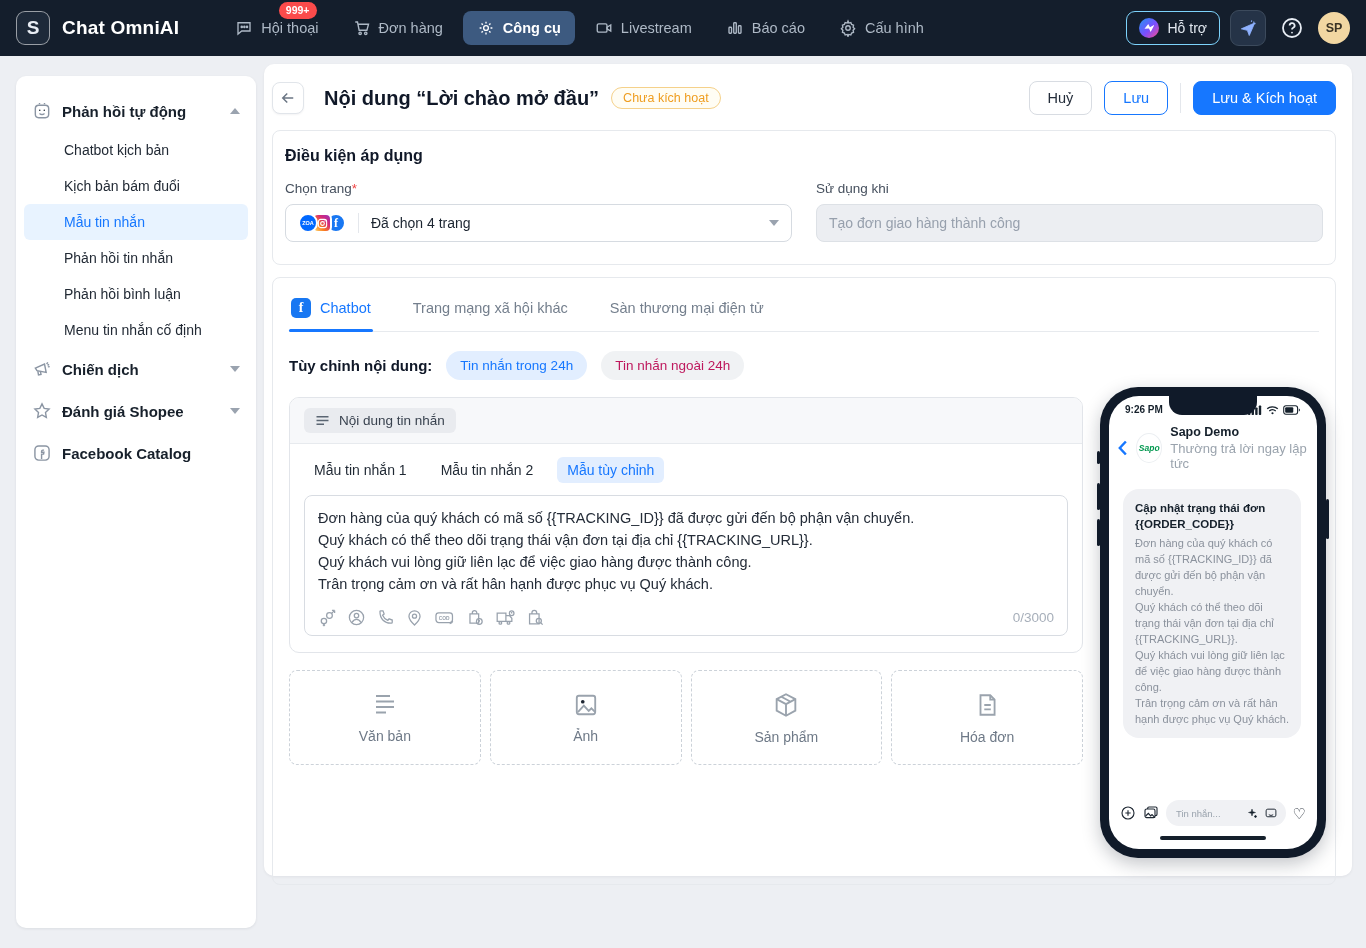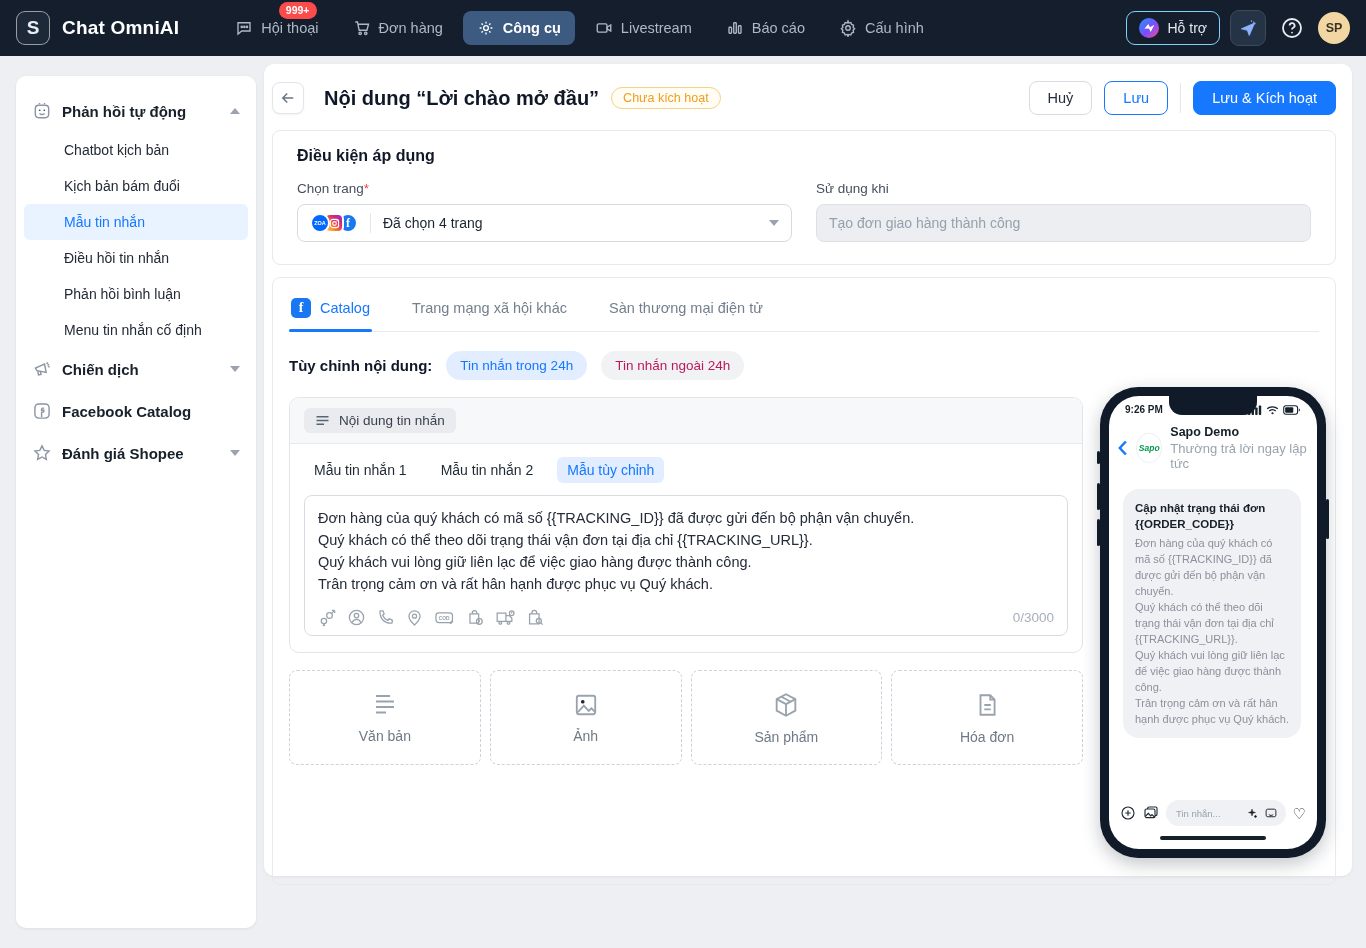--- a/index.html
+++ b/index.html
@@ -58,21 +58,21 @@
   .page-title { margin-left:20px; font-size:20px; font-weight:700; color:#101828; }
   .status-badge { margin-left:12px; font-size:12.5px; color:#ef9d1f; border:1px solid #f5d18a;
     background:#fffdf4; border-radius:13px; padding:3px 11px; }
   .head-actions { margin-left:auto; display:flex; align-items:center; gap:12px; }
   .btn { font-size:14.5px; font-weight:500; border-radius:8px; padding:8px 18px; cursor:pointer; border:1px solid #d8dce2; background:#fff; color:#242d3a; }
   .btn.outline-primary { border-color:#1677ff; color:#1677ff; }
   .btn.primary { background:#1677ff; border-color:#1677ff; color:#fff; }
   .vdiv { width:1px; height:30px; background:#e4e7ec; }
 
   .card { border:1px solid #e6e9ed; border-radius:8px; margin-left:0; }
-  .card1 { margin-top:8px; padding:16px 24px 22px; }
+  .card1 { margin-top:8px; padding:16px 12px 22px; }
   .card-title { font-size:16px; font-weight:700; color:#101828; }
   .cond-row { display:flex; gap:24px; margin-top:16px; }
   .cond-col { flex:1; }
   .field-label { font-size:13.5px; color:#46505e; margin-bottom:8px; }
   .req { color:#f04444; }
   .select { height:38px; border:1px solid #d6dbe1; border-radius:8px; background:#fff; display:flex;
     align-items:center; padding:0 12px; cursor:pointer; }
   .pg-icons { display:flex; }
   .pg-ic { width:20px; height:20px; border-radius:50%; border:2px solid #fff; display:flex; align-items:center;
     justify-content:center; font-weight:700; color:#fff; }
@@ -239,45 +239,45 @@
         <circle cx="9.3" cy="11" r="0.9" fill="currentColor" stroke="none"></circle>
         <circle cx="14.7" cy="11" r="0.9" fill="currentColor" stroke="none"></circle>
         <path d="M9 15c1.8 1.6 4.2 1.6 6 0"></path>
       </svg>
     <span>Phản hồi tự động</span>
     <span class="tri up"></span>
   </div>
   <div class="side-sub">Chatbot kịch bản</div>
   <div class="side-sub">Kịch bản bám đuổi</div>
   <div class="side-sub selected">Mẫu tin nhắn</div>
-  <div class="side-sub">Điều hồi tin nhắn</div>
+  <div class="side-sub">Phản hồi tin nhắn</div>
   <div class="side-sub">Phản hồi bình luận</div>
   <div class="side-sub">Menu tin nhắn cố định</div>
   <div class="side-head">
     <svg width="20" height="20" viewBox="0 0 24 24" fill="none" stroke-width="1.7">
         <path d="M4 11l11-5 2 10-11-2z"></path>
         <path d="M7 14.5l.8 4.5 3-.6-.8-4"></path>
         <path d="M17.5 6l1.5-2M19 9.5l2.3-.4M18.7 7.6l1.8-1.2"></path>
       </svg>
     <span>Chiến dịch</span>
     <span class="tri down"></span>
   </div>
   <div class="side-head">
     <svg width="20" height="20" viewBox="0 0 24 24" fill="none" stroke-width="1.7">
+        <path d="M12 3.5l2.6 5.4 5.9.8-4.3 4.1 1 5.8-5.2-2.8-5.2 2.8 1-5.8L3.5 9.7l5.9-.8z"></path>
+      </svg>
+    <span>Đánh giá Shopee</span>
+    <span class="tri down"></span>
+  </div>
+  <div class="side-head">
+    <svg width="20" height="20" viewBox="0 0 24 24" fill="none" stroke-width="1.7">
         <rect x="3.5" y="3.5" width="17" height="17" rx="4.5"></rect>
         <path d="M14.5 8.5h-1.6c-.9 0-1.4.5-1.4 1.4v1.1h2.8l-.4 2.3h-2.4v6"></path>
       </svg>
     <span>Facebook Catalog</span>
-  </div>
-  <div class="side-head">
-    <svg width="20" height="20" viewBox="0 0 24 24" fill="none" stroke-width="1.7">
-        <path d="M12 3.5l2.6 5.4 5.9.8-4.3 4.1 1 5.8-5.2-2.8-5.2 2.8 1-5.8L3.5 9.7l5.9-.8z"></path>
-      </svg>
-    <span>Đánh giá Shopee</span>
-    <span class="tri down"></span>
   </div>
 </aside>
 
 <main class="main">
 
   <div class="page-head">
     <div class="back-btn">
       <svg width="18" height="18" viewBox="0 0 24 24" fill="none" stroke="#6b7684" stroke-width="2">
           <path d="M19 12H5M11 6l-6 6 6 6"></path>
         </svg>
@@ -320,21 +320,21 @@
         <div class="field-label">Sử dụng khi</div>
         <div class="input-disabled">Tạo đơn giao hàng thành công</div>
       </div>
     </div>
   </section>
 
   <section class="card card2">
     <div class="tabs">
       <div class="tab active">
         <span class="fb-sq">f</span>
-        <span>Catalog</span>
+        <span>Chatbot</span>
       </div>
       <div class="tab">
           <span>Trang mạng xã hội khác</span>
         </div>
       <div class="tab">
           <span>Sàn thương mại điện tử</span>
         </div>
     </div>
 
     <div class="custom-row">

